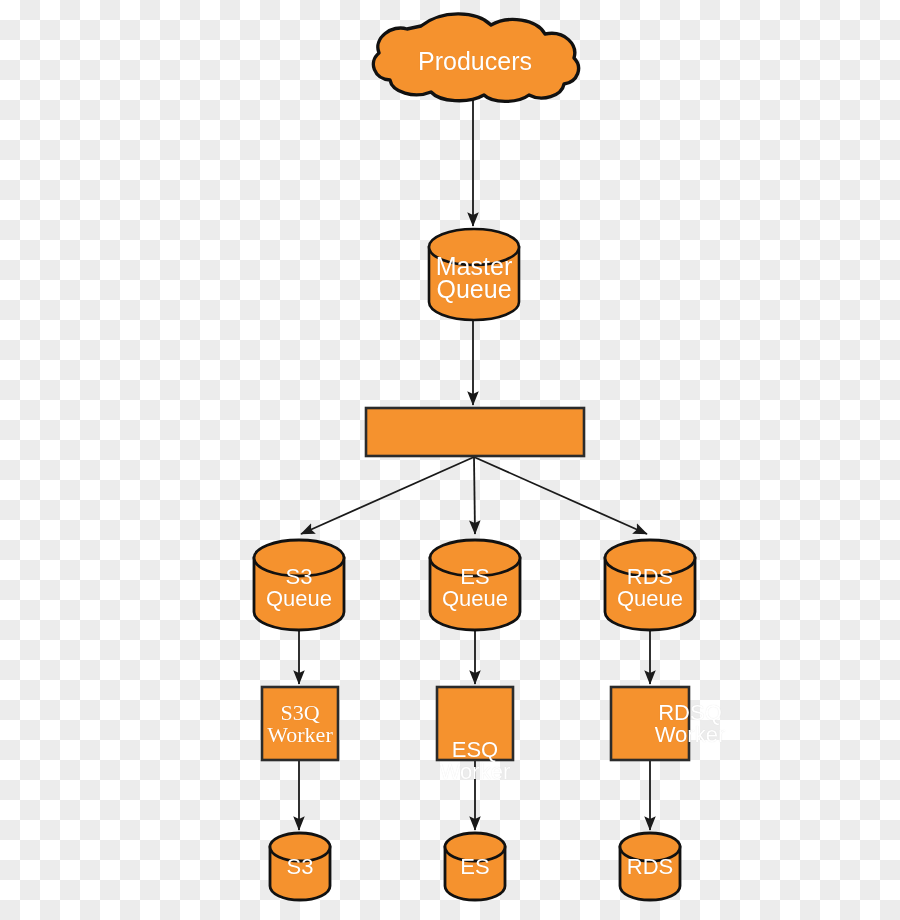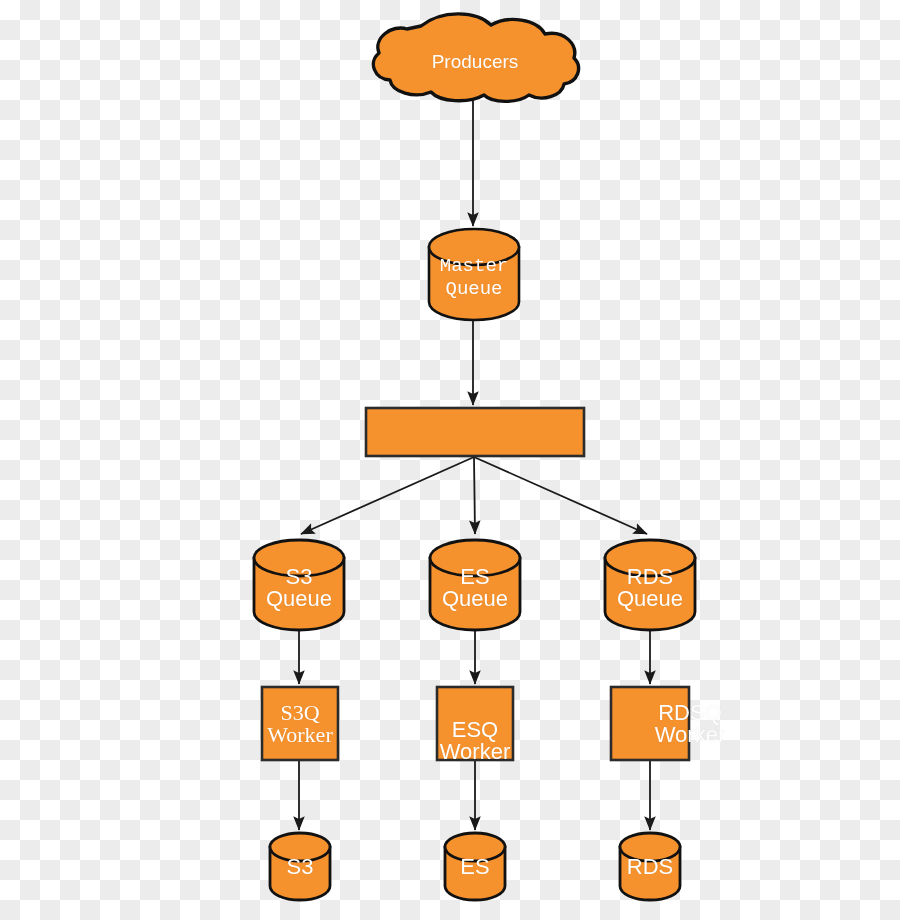--- a/index.html
+++ b/index.html
@@ -32,21 +32,21 @@
     height: 920px;
   }
   .node-label {
     position: absolute;
     display: flex;
     flex-direction: column;
     align-items: center;
     justify-content: center;
     color: #ffffff;
     font-family: "Liberation Sans", sans-serif;
-    font-size: 19px;
+    font-size: 25px;
     line-height: 23px;
     text-align: center;
     pointer-events: none;
     white-space: pre;
     text-shadow: 0 0 1px rgba(0,0,0,0.12);
   }
   .node-label.small { font-size: 22px; line-height: 22px; }
 </style>
 </head>
 <body>
@@ -142,21 +142,21 @@
         <ellipse cx="650" cy="847" rx="30" ry="14" fill="#F5922E" stroke="#111111" stroke-width="2.8"></ellipse>
       </g>
 
     </g>
   </svg>
 
   <div class="node-label" style="left:375px; top:42px; width:200px; height:38px;">
     <span>Producers</span>
   </div>
 
-  <div class="node-label" style="left:429px; top:250px; width:90px; height:56px;font-family:Liberation Mono, monospace;">
+  <div class="node-label" style="left:429px; top:250px; width:90px; height:56px;">
     <span>Master</span>
     <span>Queue</span>
   </div>
 
 
   <div class="node-label small" style="left:254px; top:562px; width:90px; height:52px;">
     <span>S3</span>
     <span>Queue</span>
   </div>
 
@@ -168,21 +168,21 @@
   <div class="node-label small" style="left:605px; top:562px; width:90px; height:52px;">
     <span>RDS</span>
     <span>Queue</span>
   </div>
 
   <div class="node-label small" style="left:252px; top:687px; width:96px; height:73px;font-family:Liberation Serif, serif;">
     <span>S3Q</span>
     <span>Worker</span>
   </div>
 
-  <div class="node-label small" style="left:427px; top:704px; width:96px; height:73px;">
+  <div class="node-label small" style="left:427px; top:724px; width:96px; height:73px;">
     <span>ESQ</span>
     <span>Worker</span>
   </div>
 
   <div class="node-label small" style="left:601px; top:687px; width:98px; height:73px;padding-left:40px;">
     <span>RDSQ</span>
     <span>Worker</span>
   </div>
 
   <div class="node-label small" style="left:260px; top:850px; width:80px; height:34px;">

